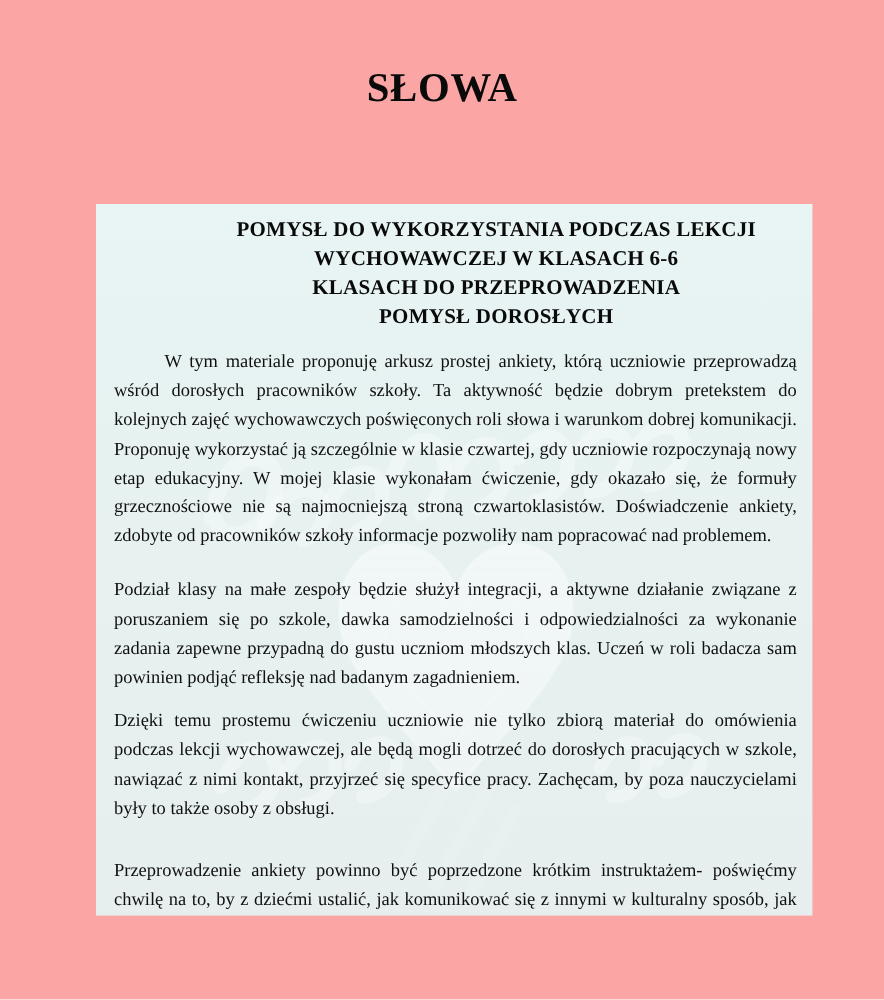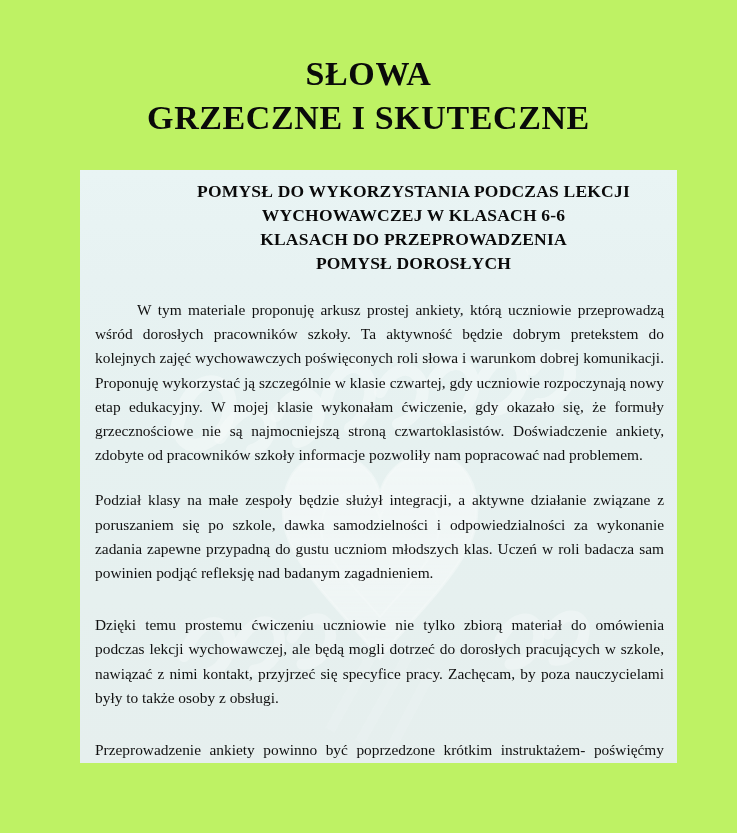--- a/index.html
+++ b/index.html
@@ -12,21 +12,21 @@
     height: 833px;
     overflow: hidden;
     font-family: "Liberation Serif", "DejaVu Serif", serif;
     color: #000000;
   }
 
   #page {
     position: relative;
     width: 737px;
     height: 833px;
-    background: #bef264;
+    background: #fca5a5;
   }
 
   
   .title-block {
     position: absolute;
     top: 52px;
     left: 0;
     width: 737px;
     text-align: center;
   }
@@ -100,33 +100,32 @@
     font-size: 15.4px;
     line-height: 24.2px;
     text-align: justify;
     text-justify: inter-word;
     color: #101010;
     hyphens: none;
   }
   p.para.indent {
     text-indent: 42px;
   }
-  p.gap-1 { margin-top: 8px; }
+  p.gap-1 { margin-top: 0; }
   p.gap-2 { margin-top: 21px; }
-  p.gap-3 { margin-top: 28px; }
+  p.gap-3 { margin-top: 12px; }
   p.gap-4 { margin-top: 28px; }
 </style>
 </head>
 <body>
 
 <div id="page">
 
   <div class="title-block">
     <div class="title-line">SŁOWA</div>
-    <div class="title-line">GRZECZNE I SKUTECZNE</div>
   </div>
 
   <div class="panel">
 
     <svg class="watermark" viewBox="0 0 597 593" aria-hidden="true">
       <defs>
         <linearGradient id="wmFade" x1="0" y1="0" x2="0" y2="1">
           <stop offset="0%" stop-color="#ffffff" stop-opacity="0.85"></stop>
           <stop offset="55%" stop-color="#ffffff" stop-opacity="0.75"></stop>
           <stop offset="100%" stop-color="#ffffff" stop-opacity="0.55"></stop>

